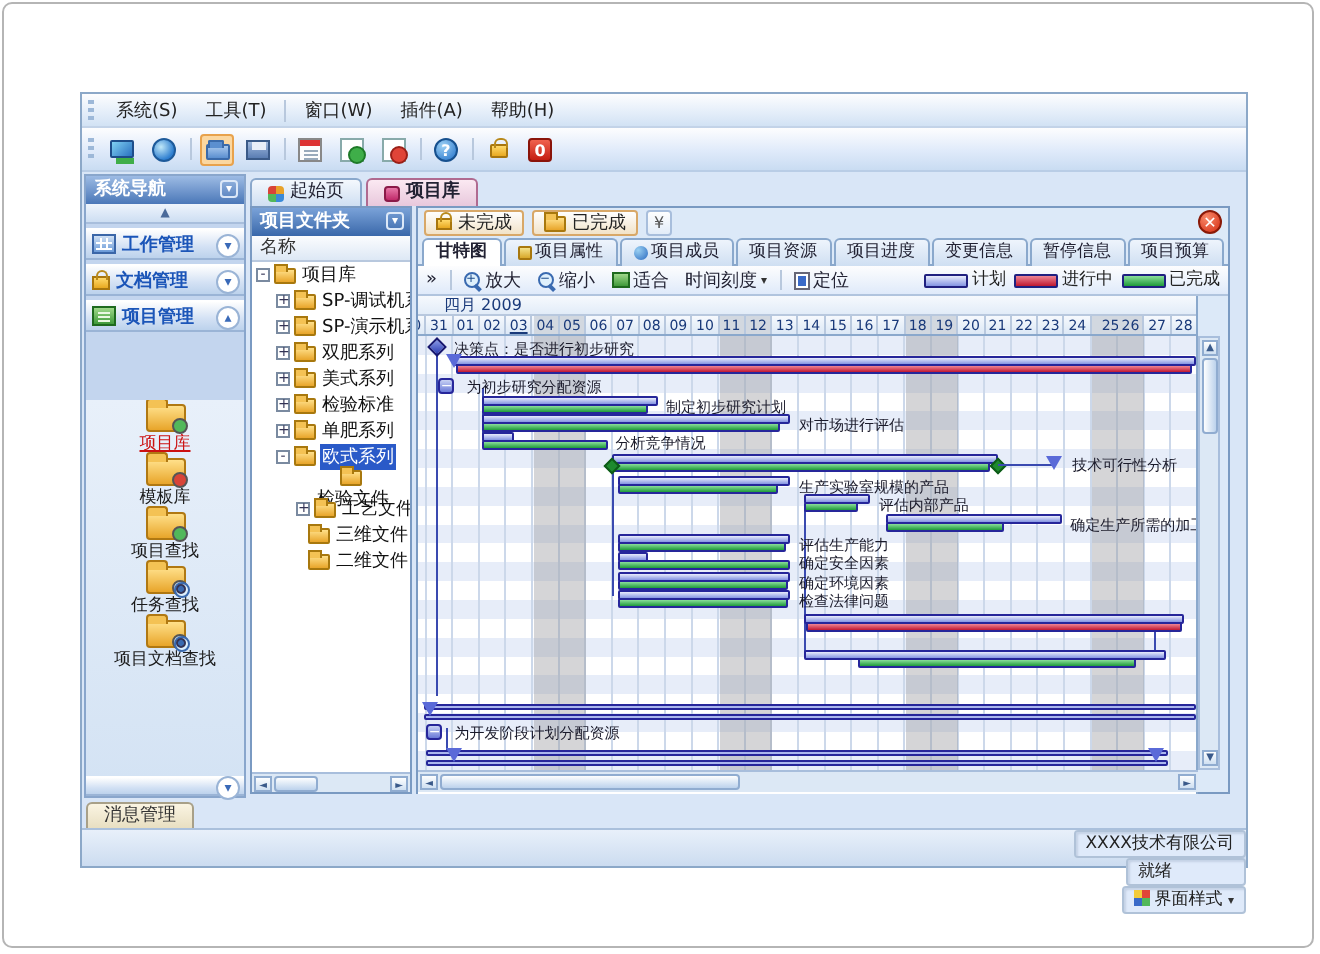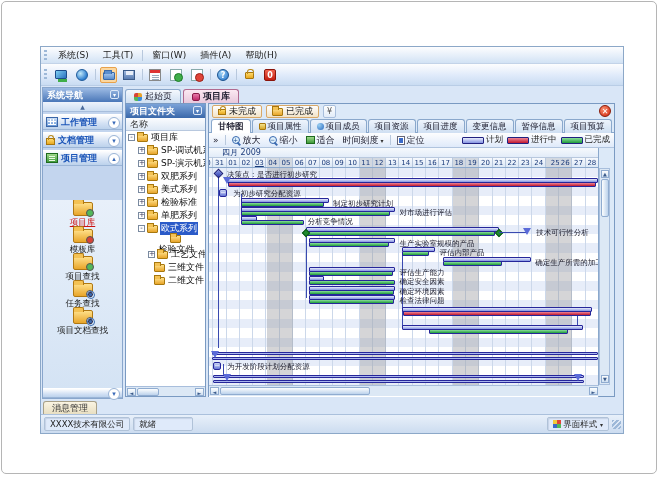--- a/index.html
+++ b/index.html
@@ -140,21 +140,21 @@
   .nd { position:absolute; width:8px; height:8px; background:linear-gradient(180deg,#c8d2f4,#6a7ad8); border:1px solid #26269a; border-radius:2px; color:#fff; font-size:7px; line-height:6px; text-align:center; }
   .tri { position:absolute; width:0; height:0; border-left:4px solid transparent; border-right:4px solid transparent; border-top:7px solid #5a6ad8; }
   .glab { position:absolute; font-size:7.5px; color:#1a1a2a; white-space:nowrap; line-height:8px; }
   .vscroll { position:absolute; left:390px; top:64px; width:11px; height:217px; background:#dce8f5; border:1px solid #a8bedc; }
   .varrow { position:absolute; left:1px; width:8px; height:8px; background:linear-gradient(180deg,#fdfefe,#cfe0f2); border:1px solid #90acd0; font-size:5px; color:#3a5a8a; text-align:center; line-height:7px; }
   .vthumb { position:absolute; left:1px; top:10px; width:8px; height:38px; background:linear-gradient(90deg,#fdfefe,#bcd2ec); border:1px solid #90acd0; border-radius:2px; }
   .ghscroll { position:absolute; left:0; top:281px; width:390px; height:11px; background:#dce8f5; border-top:1px solid #a8bedc; }
 
   
   .msgtab { position:absolute; left:2px; top:354px; height:13px; padding:0 8px; background:linear-gradient(180deg,#faf4e2,#e8dfc2); border:1px solid #a8a088; border-bottom:none; border-radius:3px 3px 0 0; font-size:9px; line-height:12px; color:#333; }
-  .statusbar { position:absolute; left:0; top:367px; width:582px; height:19px; background:linear-gradient(180deg,#e8f0fa,#ccdcf0); border-top:1px solid #aac0dc; display:flex; align-items:center; font-size:8.5px; color:#222; }
+  .statusbar { position:absolute; left:0; top:367px; width:582px; height:19px; background:linear-gradient(180deg,#e8f0fa,#ccdcf0); border-top:1px solid #aac0dc; display:flex; align-items:flex-end; font-size:8.5px; color:#222;flex-direction:column; }
   .spanel { height:14px; line-height:13px; border:1px solid #b0c2d8; border-radius:2px; background:#dfeafa; padding:0 5px; margin-left:3px; box-shadow:inset 1px 1px 1px rgba(120,140,170,.25); white-space:nowrap; }
   .spacer { flex:1; }
   .styico { display:inline-block; width:8px; height:8px; vertical-align:-1px; margin-right:2px; background:conic-gradient(#e04438 0 25%,#52b85a 0 50%,#3a6ac8 0 75%,#f2cb3a 0); }
   .grip2 { width:9px; height:9px; margin:0 2px 0 3px; background:repeating-linear-gradient(135deg,#9db8d8 0 1.5px,transparent 1.5px 3.5px); }
 </style>
 </head>
 <body>
 
 <div id="frame">
   <div id="app">

